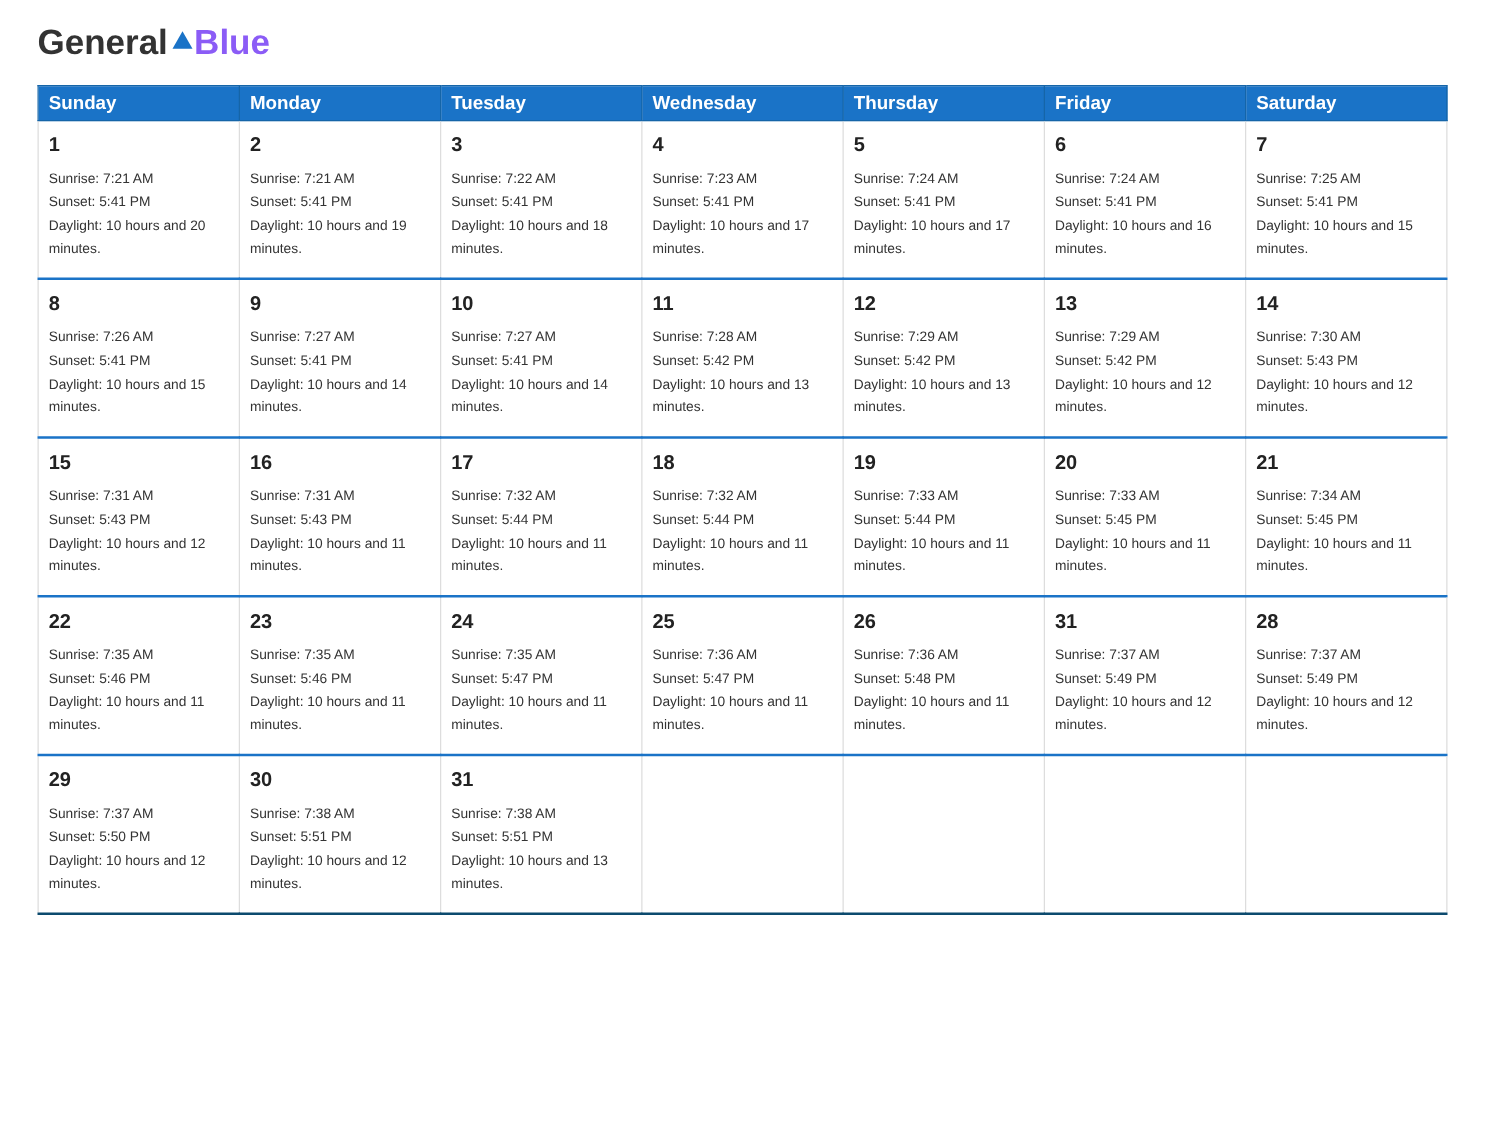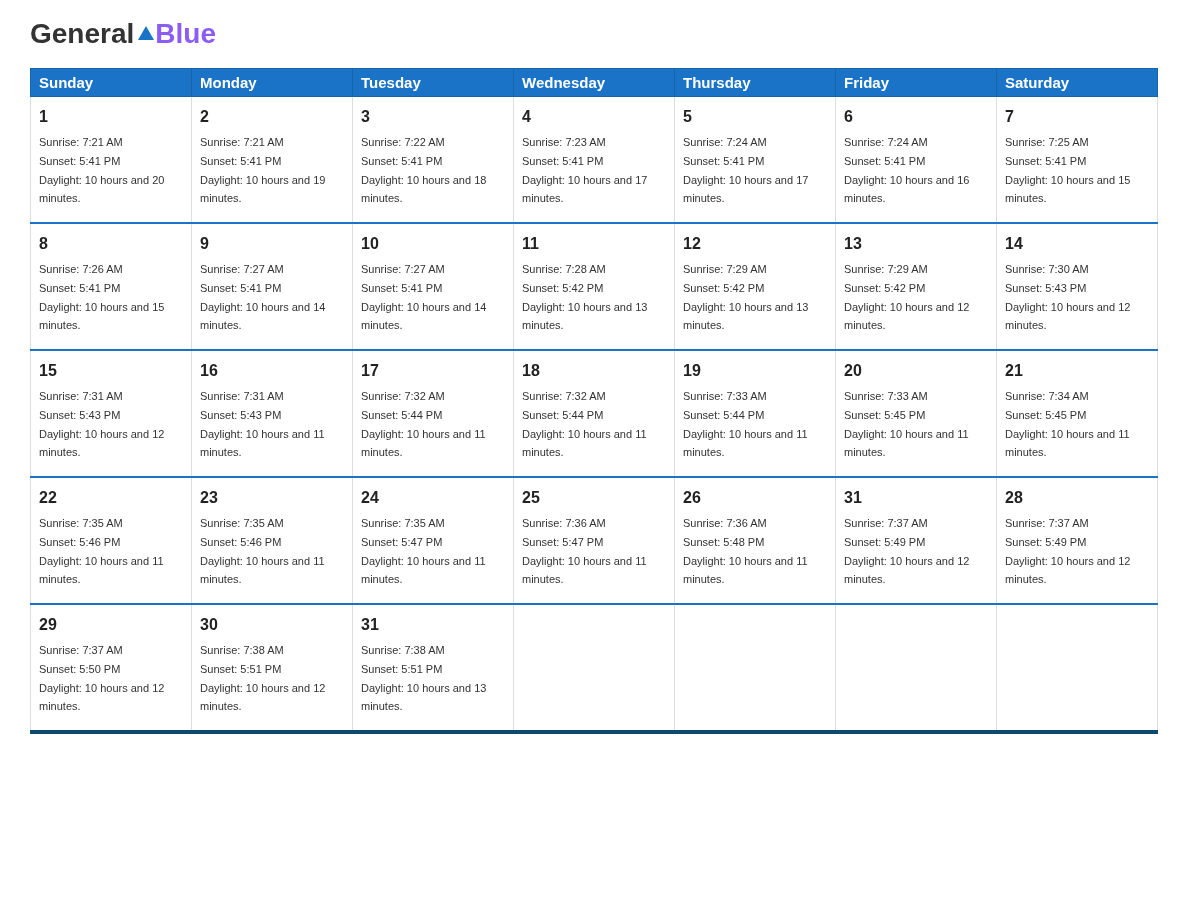--- a/index.html
+++ b/index.html
@@ -73,21 +73,21 @@
       font-weight: bold;
       display: block;
       margin-bottom: 4px;
       color: #222;
     }
     tbody td .day-info {
       font-size: 11px;
       color: #333;
     }
     tbody tr:last-child {
-      border-bottom: 4px solid #0c4a6e;
+      border-bottom: 2px solid #0c4a6e;
     }
     .empty-cell {
       background: #fff;
     }
   </style>
 </head>
 <body>
 
 <div class="header">
   <div class="logo">

